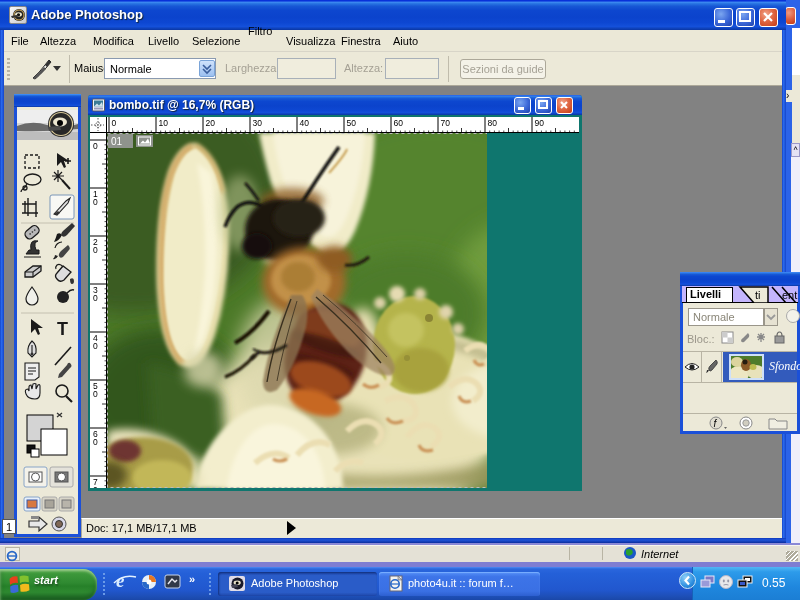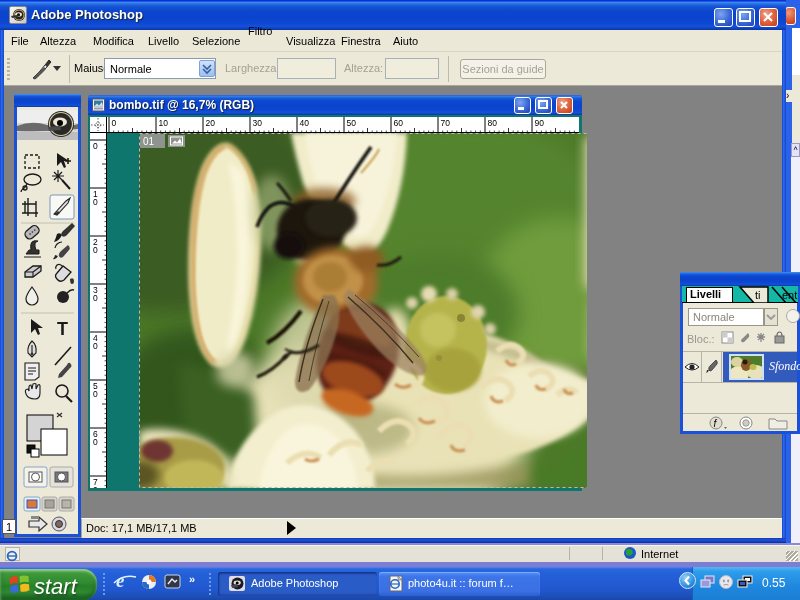--- a/index.html
+++ b/index.html
@@ -304,21 +304,21 @@
         <text x="3" y="208.0" font-size="8.5" fill="#000">4</text>
         <text x="3" y="215.5" font-size="8.5" fill="#000">0</text>
         <text x="3" y="256.0" font-size="8.5" fill="#000">5</text>
         <text x="3" y="263.5" font-size="8.5" fill="#000">0</text>
         <text x="3" y="304.0" font-size="8.5" fill="#000">6</text>
         <text x="3" y="311.5" font-size="8.5" fill="#000">0</text>
         <text x="3" y="352.0" font-size="8.5" fill="#000">7</text>
         <text x="3" y="359.5" font-size="8.5" fill="#000">0</text>
       </svg></div>
 
-  <div class="abs" style="left:19px;top:38px;width:480px;height:355px;overflow:hidden;padding-left:32px;" id="canvasbox">
+  <div class="abs" style="left:19px;top:38px;width:380px;height:355px;overflow:hidden;" id="canvasbox">
   <svg width="472" height="355" viewBox="0 0 472 355">
     <defs>
       <filter id="b10" x="-40%" y="-40%" width="180%" height="180%">
             <feGaussianBlur stdDeviation="10"></feGaussianBlur>
           </filter>
       <filter id="b6" x="-40%" y="-40%" width="180%" height="180%">
             <feGaussianBlur stdDeviation="6"></feGaussianBlur>
           </filter>
       <filter id="b4" x="-40%" y="-40%" width="180%" height="180%">
             <feGaussianBlur stdDeviation="4"></feGaussianBlur>
@@ -535,21 +535,21 @@
     <rect x="45" y="393" width="9" height="8" fill="#b8b4aa" stroke="#777"></rect>
     <path d="M12 414 l10 0 0 -4 8 7 -8 7 0 -4 -10 0z" fill="#e8e8e8" stroke="#333" stroke-width="1.2"></path>
     <path d="M14 412 l8 0 0 -3 -8 0z" fill="#888" stroke="none"></path>
     <circle cx="42" cy="417" r="7" fill="#d8d8e8" stroke="#555"></circle>
     <circle cx="42" cy="417" r="3.5" fill="#806858" stroke="#333"></circle>
   </svg>
 </div>
 
 <div class="abs" style="left:680px;top:272px;width:120px;height:162px;background:#ece9d8;border:3px solid #1b50d8;">
   <div class="abs xptitle" style="left:-3px;top:-3px;width:120px;height:14px;"></div>
-  <div class="abs" style="left:-1px;top:11px;width:116px;height:17px;background:#14b8a6;">
+  <div class="abs" style="left:-1px;top:11px;width:116px;height:17px;background:#c4b5fd;">
     <div class="abs" style="left:4px;top:1px;width:47px;height:16px;background:#fff;border:1px solid #000;border-bottom:none;"></div>
     <div class="abs" style="left:8px;top:2px;font-size:11px;font-weight:bold;">Livelli</div>
     <div class="abs" style="left:0;top:16px;width:116px;height:1px;background:#000;"></div>
     <svg class="abs" style="left:54px;top:0;" width="62" height="17">
       <path d="M4 1 L18 17 L32 17 L32 1 Z" fill="#ece9d8" stroke="#000" stroke-width="1.5"></path>
       <path d="M36 1 L50 17 M46 1 L60 17" stroke="#000" stroke-width="1.5"></path>
       <text x="19" y="13" font-size="11">ti</text>
       <text x="46" y="13" font-size="11">enti</text>
     </svg>
   </div>
@@ -619,35 +619,35 @@
 <div class="abs" style="left:5px;top:547px;width:15px;height:14px;background:#f0eee6;border:1px solid #b8b4a4;"><svg width="13" height="12" viewBox="0 0 13 12">
       <circle cx="6" cy="6" r="4.4" fill="none" stroke="#2868c8" stroke-width="1.8"></circle>
       <path d="M2 6 L11 6" stroke="#2868c8" stroke-width="1.4"></path>
     </svg></div>
 <div class="abs" style="left:569px;top:547px;width:1px;height:13px;background:#b8b4a4;"></div>
 <div class="abs" style="left:602px;top:547px;width:1px;height:13px;background:#b8b4a4;"></div>
 <svg class="abs" style="left:623px;top:546px;" width="14" height="14">
     <circle cx="7" cy="7" r="6" fill="#1a58c8"></circle>
     <path d="M3 4 Q6 2 9 4 Q11 7 8 9 Q5 11 3 8 Z" fill="#28a030"></path>
   </svg>
-<div class="abs t11" style="left:641px;top:548px;">Internet</div>
+<div class="abs t11" style="left:641px;top:548px;font-style:italic;">Internet</div>
 <div class="abs" style="left:786px;top:551px;width:12px;height:10px;background:repeating-linear-gradient(135deg,#fff 0 1px,#b0ac9c 1px 3px);"></div>
 <div class="abs" style="left:0;top:562px;width:800px;height:5px;background:#7e7dd2;"></div>
 
 <div class="abs" style="left:0;top:567px;width:800px;height:33px;background:linear-gradient(180deg,#4b8af5 0%,#2a66dd 6%,#2460d8 20%,#2157ce 70%,#1d4eb5 90%,#1a47a8 100%);">
   <div class="abs" style="left:0;top:2px;width:97px;height:31px;border-radius:0 14px 14px 0;background:linear-gradient(180deg,#71ab63 0%,#3f9a3c 10%,#2f8a31 45%,#268029 55%,#2f8a31 75%,#1d6b24 100%);box-shadow:inset 0 2px 3px #9cd08c,inset 0 -3px 5px #1a5c20;">
     <svg class="abs" style="left:8px;top:5px;" width="23" height="21" viewBox="0 0 23 21">
       <g transform="rotate(-4 11 10)">
       <path d="M2 4 Q6 1 10 2.5 L10 9 Q6 7.5 2 10 Z" fill="#e8401c"></path>
       <path d="M12 2.5 Q16 1 21 3 L21 9 Q16 7.5 12 9 Z" fill="#82c22e"></path>
       <path d="M2 12 Q6 9.5 10 11 L10 17.5 Q6 19.5 2 18 Z" fill="#3a6ad8"></path>
       <path d="M12 11 Q16 9.5 21 11 L21 17 Q16 19 12 17.5 Z" fill="#f2ba1d"></path>
       </g>
     </svg>
-    <div class="abs" style="left:34px;top:5px;font-size:22px;font-weight:normal;font-style:italic;color:#fff;text-shadow:1px 2px 2px #1c5020;">start</div>
+    <div class="abs" style="left:34px;top:5px;font-size:11px;font-weight:bold;font-style:italic;color:#fff;text-shadow:1px 2px 2px #1c5020;">start</div>
   </div>
   <div class="abs" style="left:103px;top:6px;width:2px;height:22px;background:repeating-linear-gradient(180deg,#6a9ae8 0 2px,transparent 2px 4px);"></div>
   <div class="abs" style="left:116px;top:3px;width:18px;height:22px;color:#d8ecff;font-size:19px;font-weight:bold;font-style:italic;font-family:'Liberation Serif',serif;">e</div>
     <svg class="abs" style="left:113px;top:6px;" width="24" height="14" viewBox="0 0 24 14">
       <path d="M1 10 Q10 1 23 4" stroke="#e4f2ff" stroke-width="1.6" fill="none"></path>
     </svg>
   <svg class="abs" style="left:141px;top:7px;" width="16" height="16" viewBox="0 0 16 16">
       <circle cx="8" cy="8" r="7" fill="#e8f0f8"></circle>
       <path d="M8 1 A7 7 0 0 1 15 8 L8 8Z" fill="#e87820"></path>
       <path d="M1 8 A7 7 0 0 0 8 15 L8 8Z" fill="#2868c8"></path>

